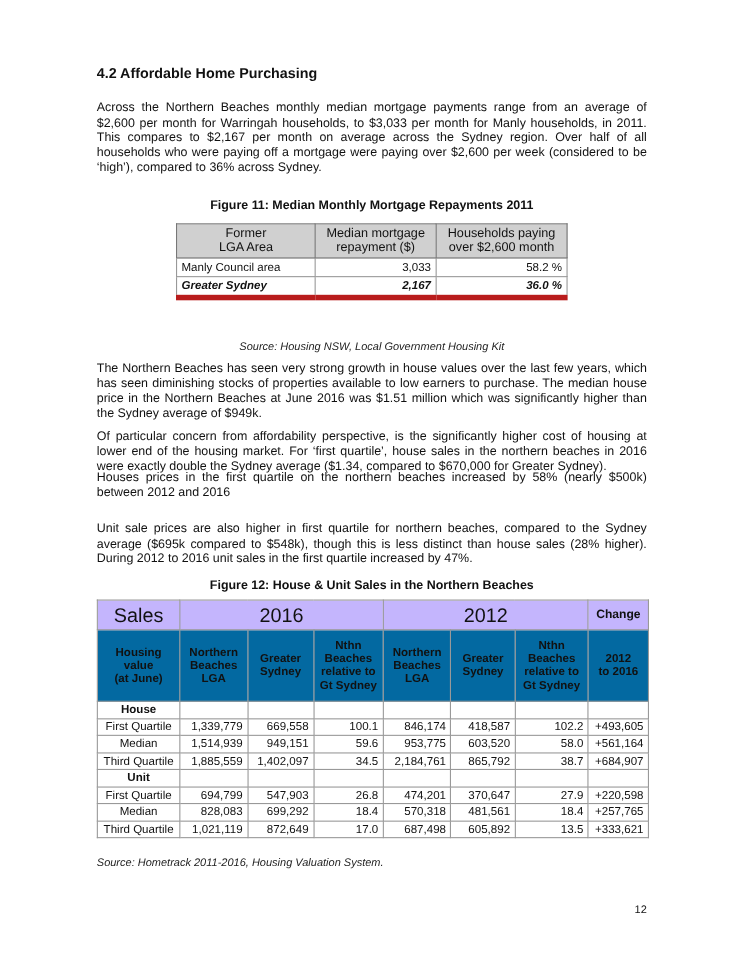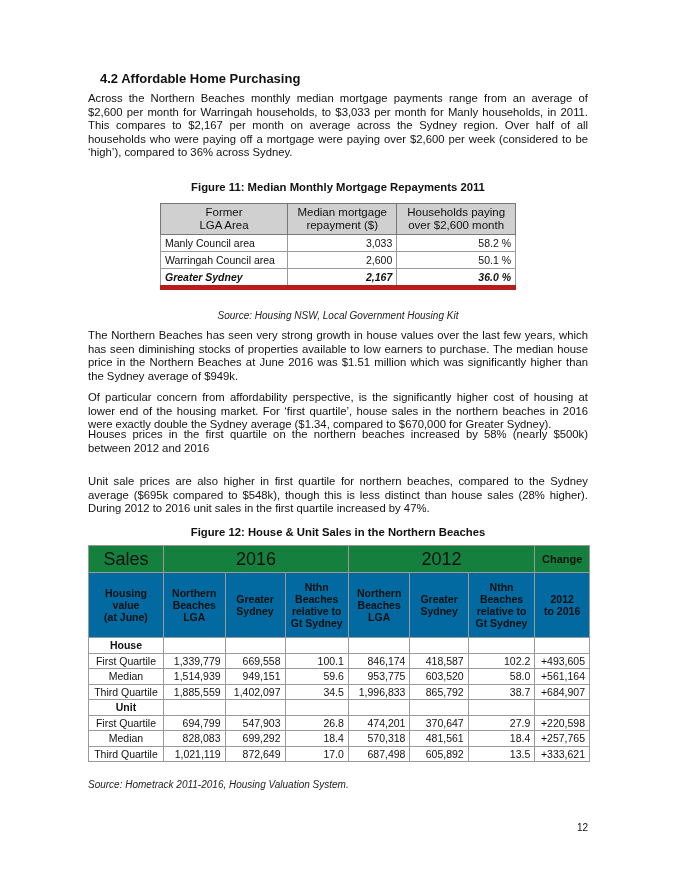--- a/index.html
+++ b/index.html
@@ -1,36 +1,36 @@
 <!DOCTYPE html>
 <html><head>
 <meta charset="utf-8">
 <style>
   html, body { margin: 0; padding: 0; background: #ffffff; }
   body { width: 675px; height: 873px; position: relative; overflow: hidden;
          font-family: "Liberation Sans", sans-serif; color: #111; }
   .page { position: absolute; left: 88px; top: 0; width: 500px; }
-  h2 { position: absolute; top: 59px; left: 0; margin: 12px; font-size: 13px; font-weight: bold; }
+  h2 { position: absolute; top: 59px; left: 0; margin: 0; font-size: 13px; font-weight: bold; }
   .para { position: absolute; left: 0; width: 500px; margin: 0; font-size: 11.3px; line-height: 13.6px;
           text-align: justify; }
   .fig-title { position: absolute; left: 0; width: 500px; text-align: center; font-weight: bold; font-size: 11.3px; }
   .source1 { position: absolute; left: 0; width: 500px; text-align: center; font-style: italic; font-size: 10px; color: #222; }
   table { border-collapse: collapse; }
   
   .t11 { position: absolute; top: 203px; left: 72px; width: 356px; font-family: "Liberation Sans", sans-serif; }
   .t11 th { background: #d0d0d0; font-size: 11.5px; font-weight: normal; border: 1px solid #777;
             padding: 2px 4px; line-height: 13px; text-align: center; }
   .t11 td { border: 1px solid #999; font-size: 10.5px; padding: 1px 4px; height: 14px; }
   .t11 td.num { text-align: right; }
   .t11 tr.total td { font-weight: bold; font-style: italic; border-bottom: 5px solid #b91c1c; }
   
   .t12 { position: absolute; top: 545px; left: 0; width: 502px; border: 1px solid #888; }
   .t12 th { background: #0369a1; border: 1px solid #999; font-weight: bold; text-align: center;
             font-size: 10.5px; line-height: 12px; padding: 0 2px; }
-  .t12 tr.top th { background: #15803d; font-weight: normal; font-size: 18px; height: 26px; }
+  .t12 tr.top th { background: #c4b5fd; font-weight: normal; font-size: 18px; height: 26px; }
   .t12 tr.top th.chg { font-weight: bold; font-size: 11px; margin-left: 26px; }
   .t12 tr.sub th { height: 64px; }
   .t12 td { border: 1px solid #999; font-size: 10.5px; padding: 0 4px; height: 14.5px; text-align: right; }
   .t12 td.lbl { text-align: center; }
   .t12 tr.group td.lbl { font-weight: bold; }
   .source2 { position: absolute; left: 0; top: 779px; font-style: italic; font-size: 10px; color: #222; }
   .pageno { position: absolute; right: 0; top: 822px; font-size: 10px; }
 </style>
 </head>
 <body>
@@ -48,25 +48,20 @@
         <th style="width:130px">Former<br>LGA Area</th>
         <th style="width:108px">Median mortgage<br>repayment ($)</th>
         <th style="width:118px">Households paying<br>over $2,600 month</th>
       </tr>
     </thead>
     <tbody>
       <tr>
         <td>Manly Council area</td>
         <td class="num">3,033</td>
         <td class="num">58.2 %</td>
-      </tr>
-      <tr>
-        <td>Warringah Council area</td>
-        <td class="num">2,600</td>
-        <td class="num">50.1 %</td>
       </tr>
       <tr class="total">
         <td>Greater Sydney</td>
         <td class="num">2,167</td>
         <td class="num">36.0 %</td>
       </tr>
     </tbody>
   </table>
 
   <div class="source1" style="top:310px">Source: Housing NSW, Local Government Housing Kit</div>
@@ -126,21 +121,21 @@
         <td>953,775</td>
         <td>603,520</td>
         <td>58.0</td>
         <td>+561,164</td>
       </tr>
       <tr>
         <td class="lbl">Third Quartile</td>
         <td>1,885,559</td>
         <td>1,402,097</td>
         <td>34.5</td>
-        <td>1,996,833</td>
+        <td>2,184,761</td>
         <td>865,792</td>
         <td>38.7</td>
         <td>+684,907</td>
       </tr>
       <tr class="group">
         <td class="lbl">Unit</td>
         <td></td>
           <td></td>
           <td></td>
         <td></td>

